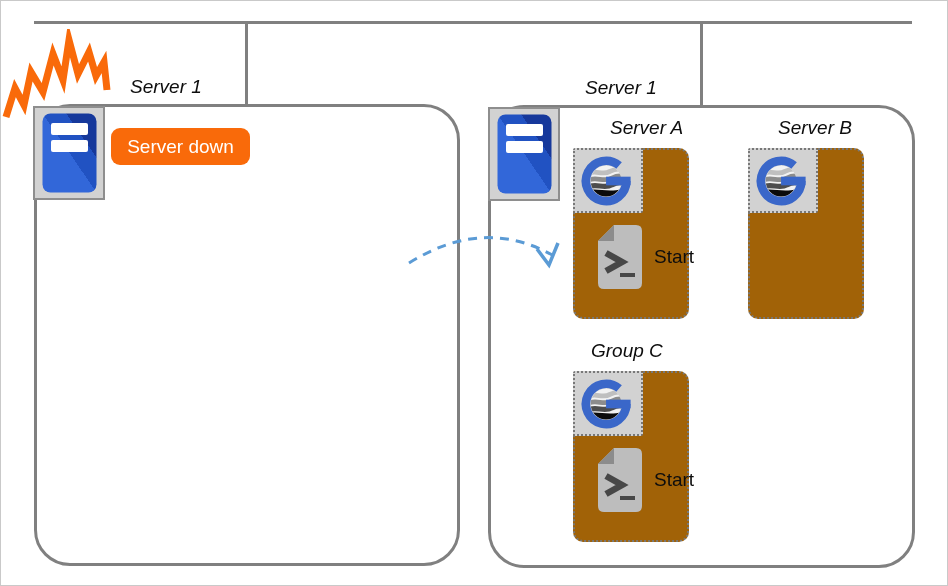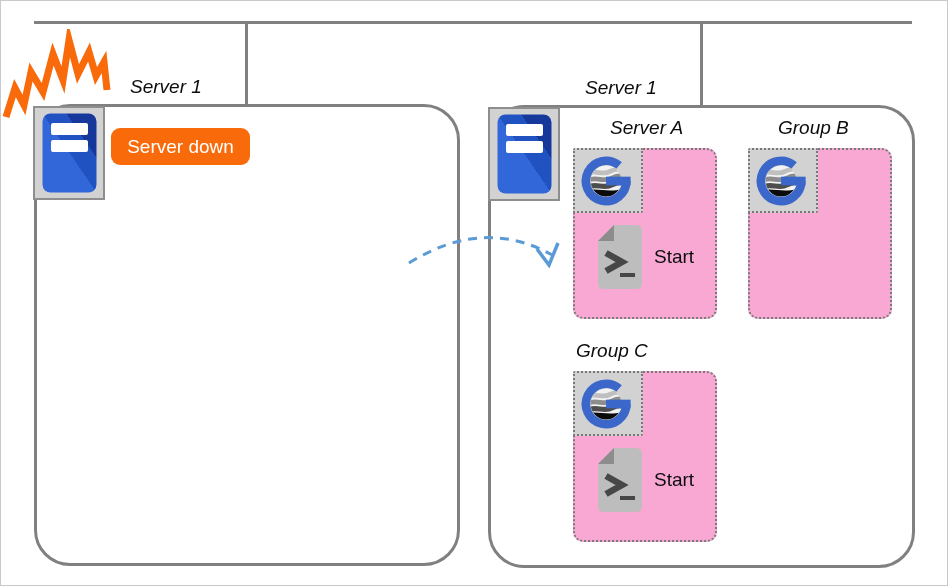--- a/index.html
+++ b/index.html
@@ -18,39 +18,39 @@
   .server-box { position:absolute; border:3px solid #808080; border-radius:36px; background:#fff; }
   #server1-box { left:33px;  top:103px; width:426px; height:462px; }
   #server2-box { left:487px; top:104px; width:427px; height:463px; }
 
   .lbl { position:absolute; width:120px; font-size:19px; color:#0d0d0d; white-space:nowrap;font-style:italic; }
   #server1-label { left:129px; top:75px;  }
   #server2-label { left:584px; top:76px;  }
   #failover-label{ left:341px; top:202px; }
   #groupA-label  { left:609px; top:116px; }
   #groupB-label  { left:777px; top:116px; }
-  #groupC-label  { left:575px; top:339px; }
+  #groupC-label  { left:590px; top:339px; }
 
   .server-chip {
     position:absolute; width:72px; height:94px;
     background:#d2d2d2; border:2px solid #8e8e8e;
     display:flex; align-items:center; justify-content:center;
   }
   #server1-chip { left:32px;  top:105px; }
   #server2-chip { left:487px; top:106px; }
 
   .badge {
     position:absolute; left:110px; top:127px; width:139px; height:37px;
     background:#f96a0a; color:#fff; border-radius:9px; font-size:19px;
     display:flex; align-items:center; justify-content:center; white-space:nowrap;
   }
 
   .group {
-    position:absolute; width:144px; height:171px;
-    background:#f9a8d4; border:2px dotted #787878; border-radius:10px;
+    position:absolute; width:116px; height:171px;
+    background:#a16207; border:2px dotted #787878; border-radius:10px;
   }
   #groupA { left:572px; top:147px; }
   #groupB { left:747px; top:147px; }
   #groupC { left:572px; top:370px; }
 
   .g-chip {
     position:absolute; left:-2px; top:-2px; width:70px; height:65px;
     background:#d2d2d2; border:2px dotted #787878; border-radius:2px;
     display:flex; align-items:center; justify-content:center;
   }
@@ -145,21 +145,21 @@
           <path d="M17,1 H39 Q45,1 45,7 V59 Q45,65 39,65 H7 Q1,65 1,59 V17 Z" fill="#bdbdbd"></path>
           <path d="M17,1 L17,17 L1,17 Z" fill="#8c8c8c"></path>
           <polyline points="9,29 25,38 9,47" fill="none" stroke="#474747" stroke-width="6.5"></polyline>
           <rect x="23" y="49" width="15" height="4" fill="#474747"></rect>
         </g>
       </svg>
       <span class="start-label">Start</span>
     </div>
   </div>
 
-  <div class="lbl" id="groupB-label">Group B</div>
+  <div class="lbl" id="groupB-label">Server B</div>
   <div class="group" id="groupB">
     <div class="g-chip">
       <svg width="54" height="50" viewBox="0 0 56 52">
         <g>
           <circle cx="26" cy="26" r="16" fill="#f2f2f2"></circle>
           <g clip-path="url(#sphereClip)">
             <path d="M6,19 C14,13 22,21 30,16 C36,13 43,13 48,17" fill="none" stroke="#bfbfbf" stroke-width="5"></path>
             <path d="M6,26 C14,20 24,28 32,23 C38,20 44,20 48,24" fill="none" stroke="#8c8c8c" stroke-width="5"></path>
             <path d="M6,33 C14,27 24,35 32,30 C38,27 44,27 48,31" fill="none" stroke="#4d4d4d" stroke-width="5.5"></path>
             <path d="M4,37 C16,31 30,41 48,32 L48,48 L4,48 Z" fill="#0b0b0b"></path>

